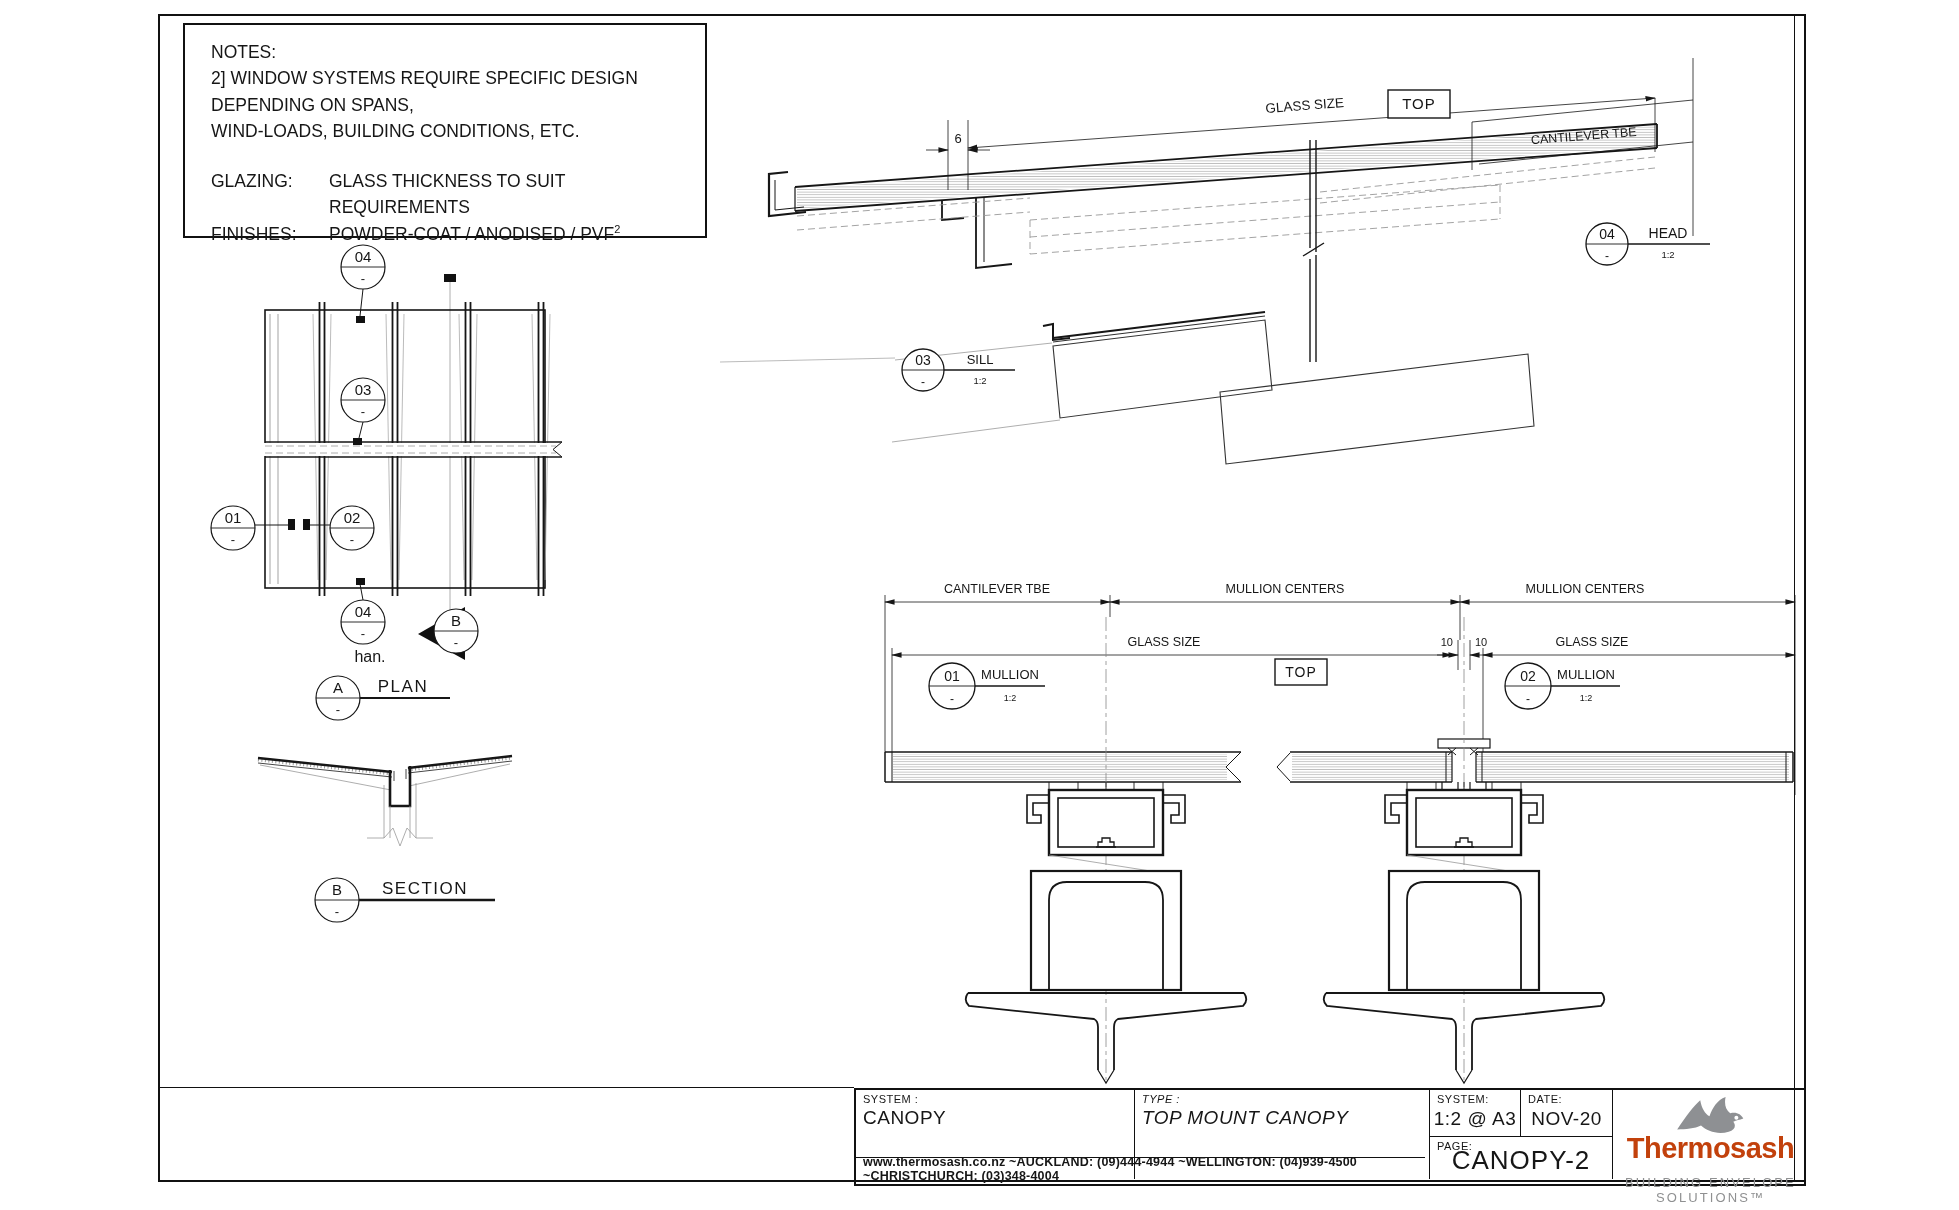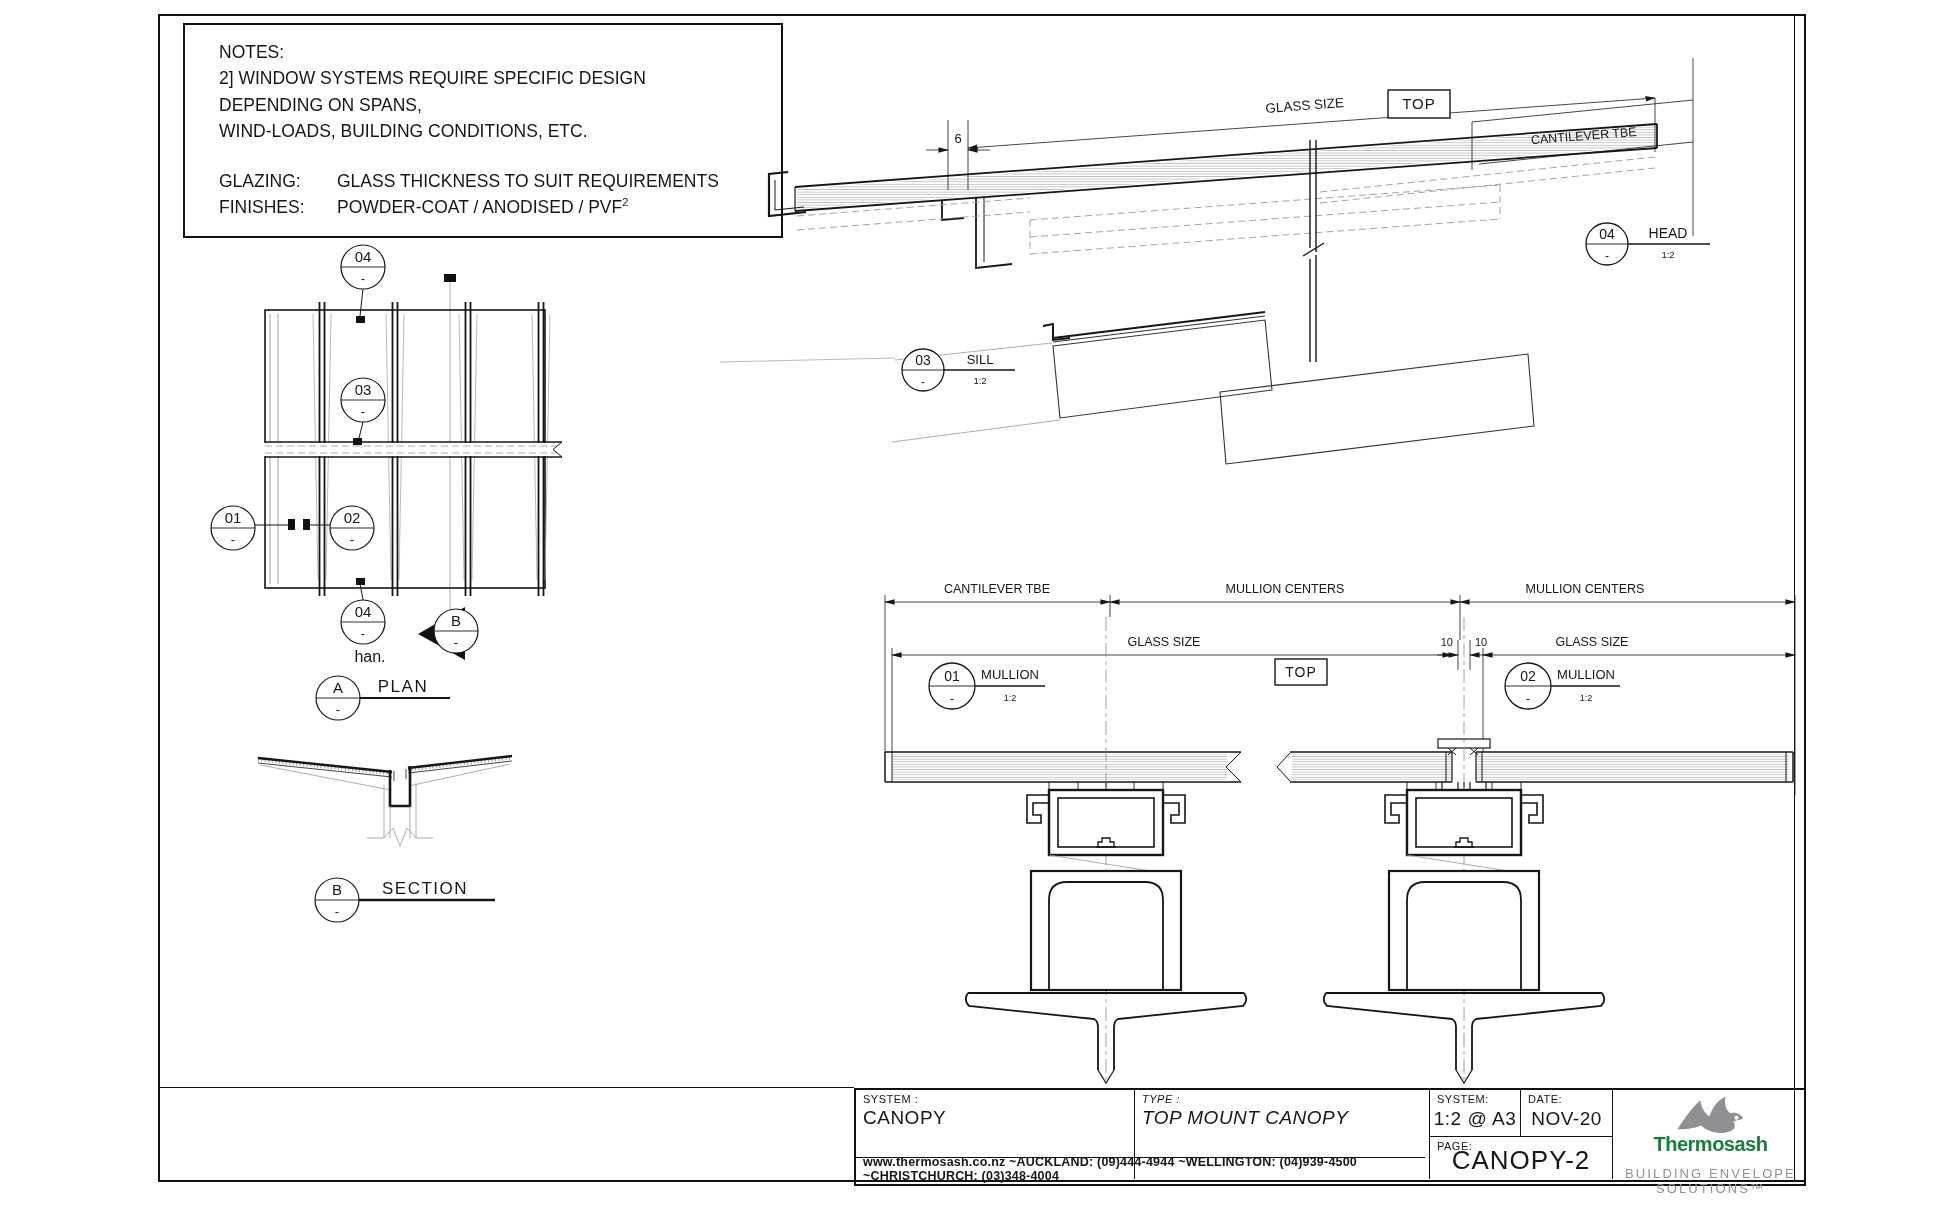--- a/index.html
+++ b/index.html
@@ -4,36 +4,36 @@
 <style>
   html,body{margin:0;padding:0;background:#fff;}
   .sheet{position:relative;width:1959px;height:1210px;background:#ffffff;
          font-family:"Liberation Sans",sans-serif;color:#161616;overflow:hidden;}
   .abs{position:absolute;}
   
   .frame{left:158px;top:14px;width:1648px;height:1168px;border:2.5px solid #111;box-sizing:border-box;}
   .frame-inner-right{left:1794px;top:14px;height:1168px;width:0;border-left:1.5px solid #111;}
   .strip-line{left:158px;top:1087px;width:696px;height:0;border-top:1.5px solid #111;}
   
-  .notes{left:183px;top:23px;width:600px;height:215px;border:2.5px solid #111;box-sizing:border-box;
-         padding:14px 34px;font-size:17.5px;line-height:1.5;}
+  .notes{left:183px;top:23px;width:524px;height:215px;border:2.5px solid #111;box-sizing:border-box;
+         padding:14px 26px;font-size:17.5px;line-height:1.5;}
   .notes .row{display:flex;}
   .notes .lbl{width:118px;flex:none;}
   .notes .sp{height:24px;}
   
   .tblock{left:854px;top:1088px;width:952px;height:98px;border:2.5px solid #111;box-sizing:border-box;font-size:11px;}
   .tb-cell{position:absolute;box-sizing:border-box;}
   .tb-label{font-size:11px;padding:3px 0 0 7px;letter-spacing:0.5px;}
   .tb-val{font-size:19px;padding:2px 0 0 7px;letter-spacing:0.5px;}
   .tb-val-c{font-size:19px;text-align:center;margin-top:3px;letter-spacing:0.5px;}
   .tb-page-val{font-size:26px;text-align:center;margin-top:0px;letter-spacing:1px;}
   .tb-contact{position:absolute;left:0;top:67px;width:569px;height:22px;border-top:1.5px solid #111;
               font-size:12.5px;font-weight:bold;display:flex;align-items:center;padding-left:7px;box-sizing:border-box;letter-spacing:0.2px;}
   .logo-cell{text-align:center;}
-  .logo-name{font-size:20px;font-weight:bold;color:#15803d;letter-spacing:-0.5px;line-height:1;margin-top:-2px;}
+  .logo-name{font-size:29px;font-weight:bold;color:#c2410c;letter-spacing:-0.5px;line-height:1;margin-top:-2px;}
   .logo-tag{font-size:13px;color:#8f9091;letter-spacing:2.1px;margin-top:12px;}
   svg text{font-family:"Liberation Sans",sans-serif;fill:#161616;}
   sup{font-size:11px;}
 </style>
 </head>
 <body>
 
 <div class="sheet">
 
   <div class="abs frame"></div>

